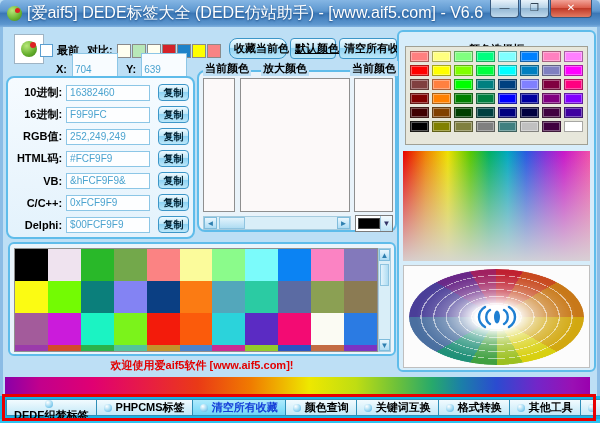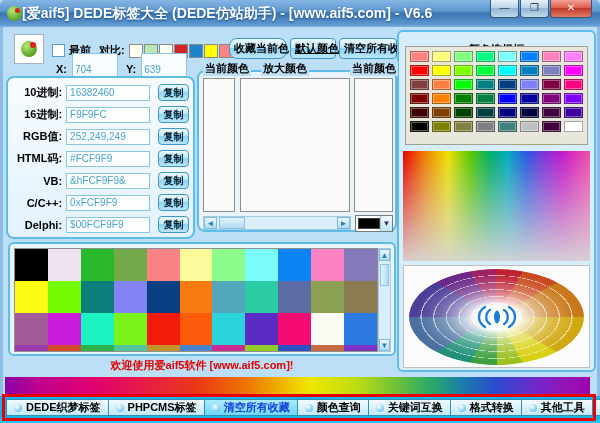--- a/index.html
+++ b/index.html
@@ -4,42 +4,42 @@
 <style>
   * { box-sizing: border-box; margin: 0; padding: 0; }
   html,body { width:600px; height:423px; overflow:hidden; }
   body { font-family:"Liberation Sans","DejaVu Sans",sans-serif; }
   #win { position:relative; width:600px; height:423px; background:#BDDFF5; }
 
   
   #titlebar { position:absolute; top:0; left:0; width:600px; height:27px;
     background:linear-gradient(180deg,#85B6E4 0%,#5E98D0 40%,#3B77B6 50%,#5D97CF 90%,#7FB0DE 100%);
     border-radius:5px 5px 0 0; display:flex; align-items:center; }
-  #title-text { color:#FFF; font-size:14px; font-weight:bold; text-shadow:0 1px 2px #1C4E86; }
+  #title-text { color:#FFF; font-size:16px; font-weight:normal; text-shadow:0 1px 2px #1C4E86; margin-left:5px; }
   #app-icon { width:15px; height:15px; margin-left:7px; border-radius:50%;
     background:radial-gradient(circle at 35% 30%,#B8E87A,#6AB32E 60%,#3F7F18); position:relative; flex:0 0 auto; }
   #app-icon::after { content:""; position:absolute; right:2px; top:2px; width:5px; height:5px; border-radius:50%; background:#D22; }
   #win-controls { position:absolute; right:8px; top:0; display:flex; }
   .winbtn { width:29px; height:18px; border:1px solid #37597E; border-top:none; border-radius:0 0 4px 4px;
     background:linear-gradient(180deg,#E8F2FA,#B9D4E8 45%,#93B7D4 50%,#BFD9EC); color:#345; font-size:10px;
     line-height:16px; text-align:center; margin-left:1px; cursor:pointer; }
   .winbtn.close { width:42px; background:linear-gradient(180deg,#F2A398,#DC5E4C 45%,#C03A28 50%,#E27A62); color:#FFF; font-weight:bold; }
 
   
   #client { position:absolute; top:27px; left:0; right:0; bottom:0; background:#BDDFF5;
     box-shadow:inset 3px 0 #8BBCE5, inset -3px 0 #8BBCE5, inset 0 -3px #8BBCE5; }
 
   
   #logo-box { position:absolute; left:14px; top:7px; width:30px; height:30px; background:#FFF;
     border:1px solid #9FB4C4; display:flex; align-items:center; justify-content:center; }
   #logo-glyph { width:16px; height:16px; border-radius:50%;
     background:radial-gradient(circle at 35% 30%,#B8E87A,#62AC2A 60%,#3F7F18); position:relative; }
   #logo-glyph::after { content:""; position:absolute; right:1px; top:1px; width:6px; height:6px; border-radius:50%; background:#D22; }
 
-  #topmost-row { position:absolute; left:52px; top:16px; height:15px; display:flex; align-items:center; }
+  #topmost-row { position:absolute; left:40px; top:16px; height:15px; display:flex; align-items:center; }
   #topmost-checkbox { width:13px; height:13px; background:#FFF; border:1px solid #5A9ED0; cursor:pointer; }
   .mini-label { font-size:11px; font-weight:bold; color:#000; margin:0 4px; white-space:nowrap; }
   #compare-swatches { display:flex; }
   .cmp-swatch { width:14px; height:14px; border:1px solid #8A8A8A; margin-right:1px; cursor:pointer; }
 
   #xy-row { position:absolute; left:56px; top:34px; height:16px; display:flex; align-items:center; }
   .xy-input { width:46px; height:32px; border:1px solid #8CC6E6; color:#4BA3CF; font-size:10px; padding:0 2px; background:#F8FCFF; }
   #xy-row .mini-label { margin:0 5px 0 0; }
   #xy-row .gap { width:8px; }
 
@@ -124,21 +124,21 @@
     font-size:11px; font-weight:bold; color:#E30000; }
 
   #rainbow-bar { position:absolute; left:5px; top:350px; width:585px; height:19px;
     background:linear-gradient(90deg,#8A00A8 0%,#C2008C 6%,#E00072 15%,#E81F40 25%,#EA3A16 33%,#F07B00 42%,#EEE800 52%,#BFDD12 60%,#6DC13A 67%,#27A96B 73%,#1B7FA8 78%,#2B4BD0 84%,#7326C8 91%,#9A10B4 97%,#9A00AE 100%); }
 
   
   #tabbar { position:absolute; left:0; top:369px; width:600px; height:23px; background:#18B2E6; }
   #tabs { position:absolute; left:6px; top:3px; height:17px; display:flex; }
   .tab { display:flex; align-items:center; padding:0 7px; font-size:11px; font-weight:bold; color:#000;
     background:linear-gradient(180deg,#F2FBFF,#C2E8F7); border:1px solid #2E8FB8; border-left:none; cursor:pointer; white-space:nowrap; }
-  .tab:first-child { border-left:1px solid #2E8FB8; }
+  .tab:first-child { border-left:1px solid #2E8FB8;flex-direction:column; }
   .tab.active { background:linear-gradient(180deg,#AEEBFD,#6FD6F7); color:#1640D8; }
   .tab-bullet { width:8px; height:8px; border-radius:50%; margin-right:4px; flex:0 0 auto;
     background:radial-gradient(circle at 35% 30%,#FFF,#8FD2F0 60%,#4FA8DC); }
   #tab-annotation { position:absolute; left:2px; top:367px; width:594px; height:27px;
     border:3px solid #E80000; pointer-events:none; z-index:9; }
   #bottom-strip { position:absolute; left:0; top:392px; width:600px; height:4px; background:#2CC2F0; }
 </style>
 </head>
 <body>
 

